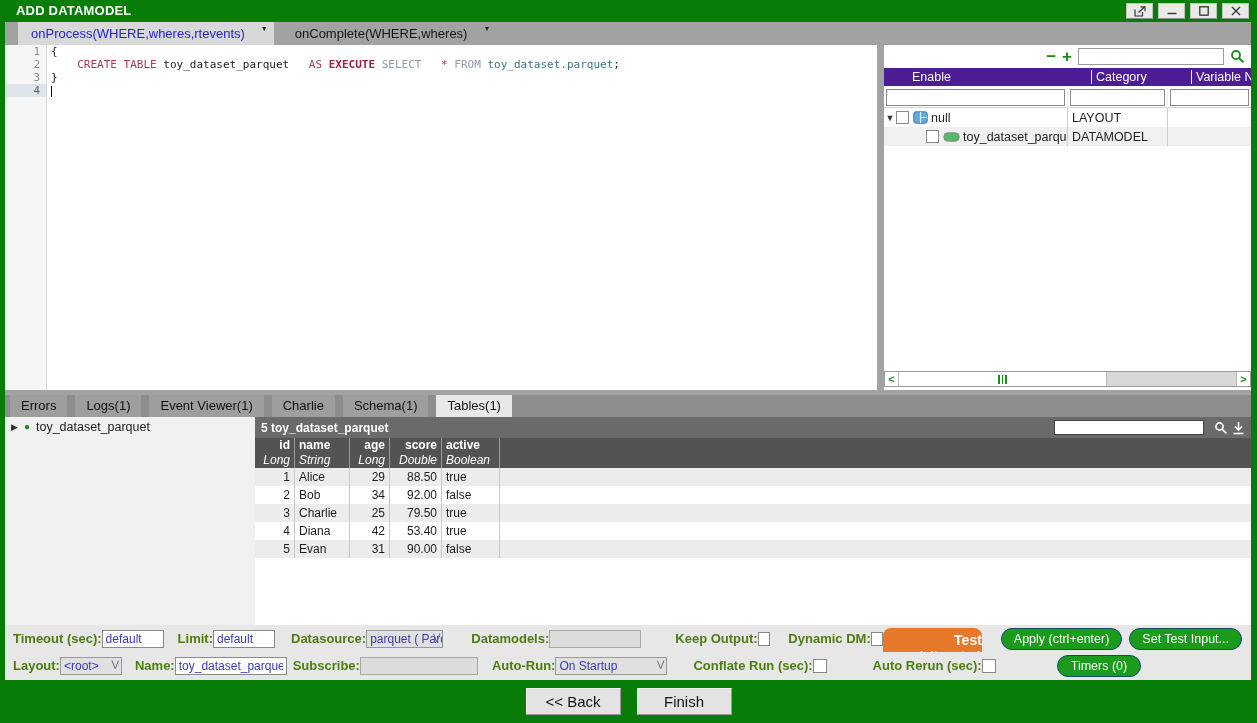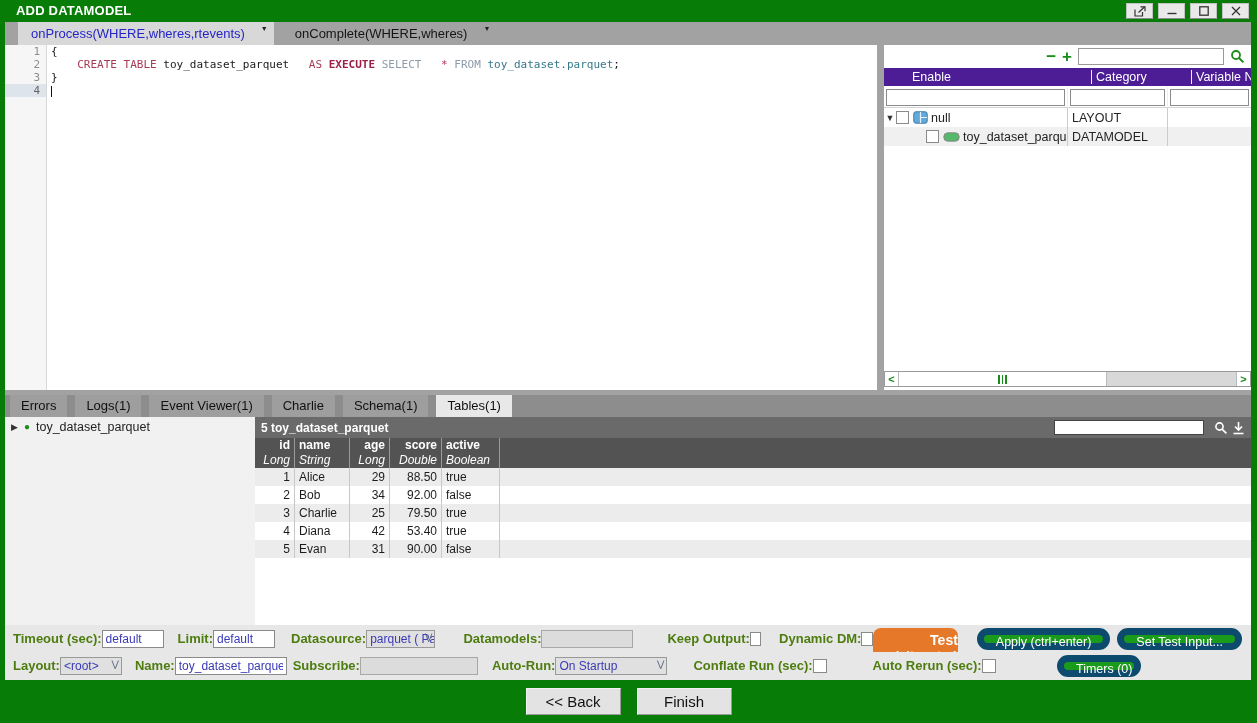--- a/index.html
+++ b/index.html
@@ -96,21 +96,21 @@
   .frow { display:flex; align-items:center; height:27px; padding-left:8px; position:relative; }
   .frow1 { overflow:hidden; }
   .flabel { font-weight:bold; color:#4d7c0f; white-space:nowrap; }
   .ftext { height:18px; border:1px solid #8a8a8a; background:#fff; color:#3a3ab8; font-size:12px; padding:0 3px; font-family:"Liberation Sans", sans-serif; }
   .ftext.disabled { background:#dcdcdc; border-color:#a8a8a8; }
   .fsel { height:18px; border:1px solid #999; background:#e0e0e0; color:#3a3ab8; font-size:12px; display:flex; align-items:center; padding:0 14px 0 3px; position:relative; overflow:hidden; white-space:nowrap; }
   .fsel .chev { position:absolute; right:2px; top:1px; color:#55637a; font-size:9px; }
   .btn-test { margin-left:auto; margin-top:3px; align-self:flex-start; width:110px; height:36px; background:#e6782a; border:none; border-radius:8px; color:#fff; font-weight:bold; text-align:right; cursor:default; }
   .btn-test .l1 { font-size:14px; margin-top:3px; }
   .btn-test .l2 { font-size:13px; }
-  .btn-green { height:22px; background:#1b9b1b; border:7px solid #0c4a6e; border-radius:11px; color:#fff; font-size:12.5px; padding:0 12px; white-space:nowrap; cursor:default; }
+  .btn-green { height:22px; background:#1b9b1b; border:1px solid #0c4a6e; border-radius:11px; color:#fff; font-size:12.5px; padding:0 12px; white-space:nowrap; cursor:default; }
   .btn-apply { margin-left:19px; }
   .btn-settest { margin-left:7px; margin-right:9px; }
   .btn-timers { position:absolute; left:1052px; top:3px; width:84px; }
   .fcb { width:14px; height:14px; background:#fff; border:1px solid #8a8a8a; display:inline-block; }
 
   
   .footer { position:absolute; top:680px; left:0; right:0; height:43px; background:#077c07; display:flex; align-items:center; justify-content:center; gap:16px; }
   .foot-btn { width:95px; height:27px; background:#e3e3e3; border:1px solid #f2f2f2; border-bottom-color:#9a9a9a; border-right-color:#9a9a9a; font-size:15px; color:#111; font-family:"Liberation Sans", sans-serif; cursor:default; }
 
   svg { display:block; }

